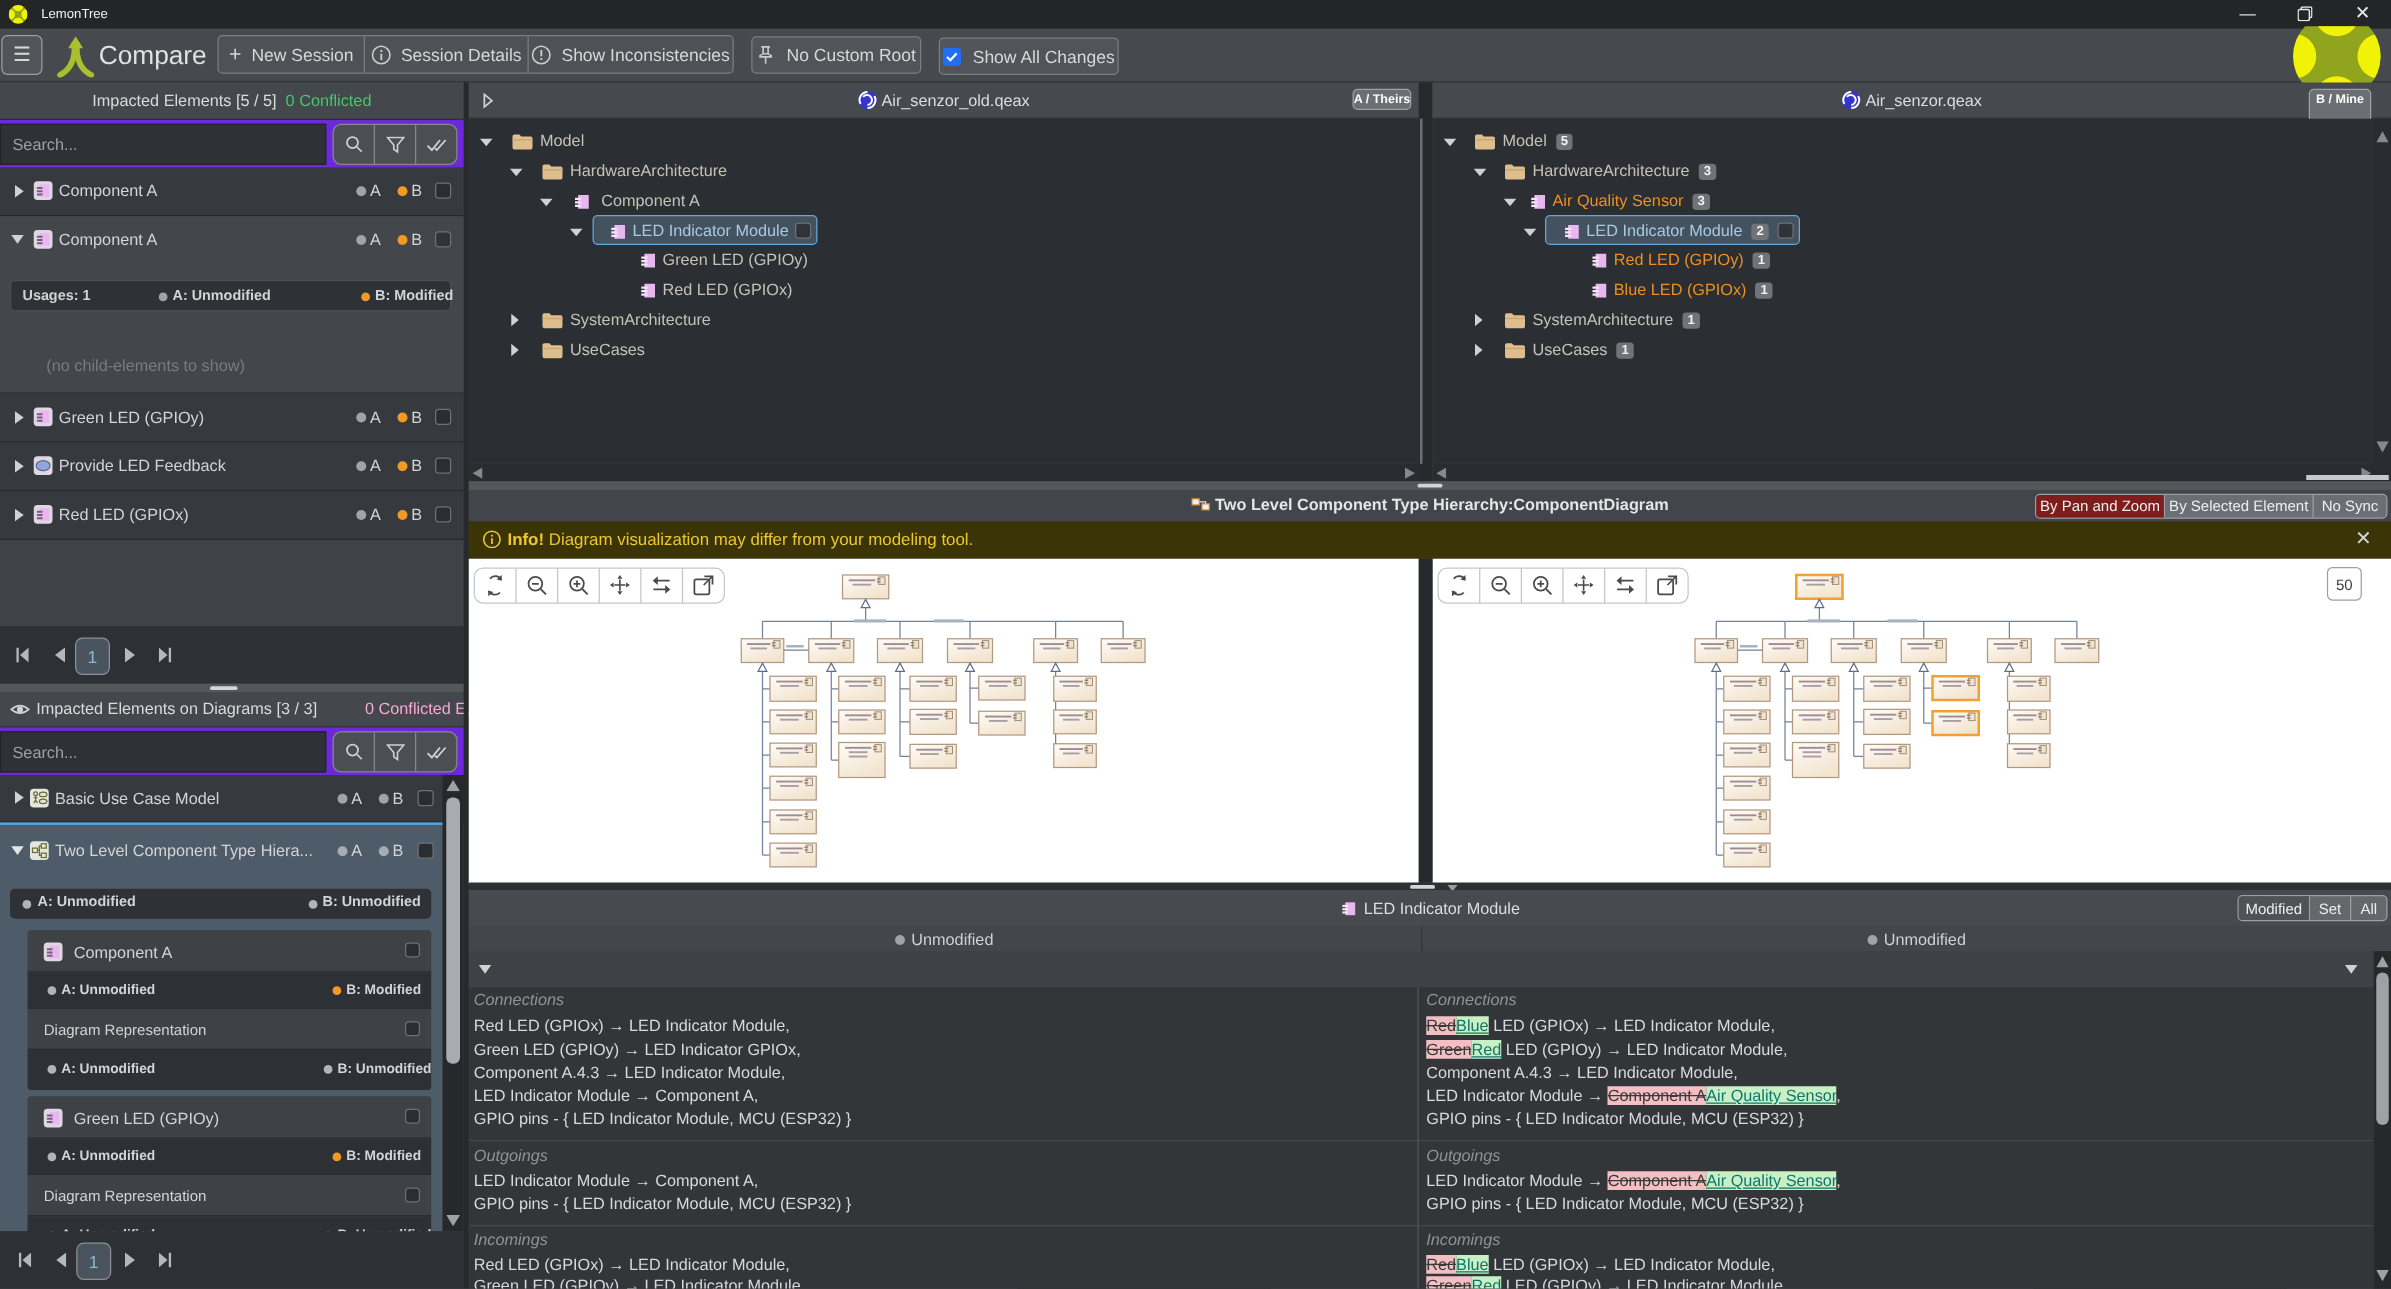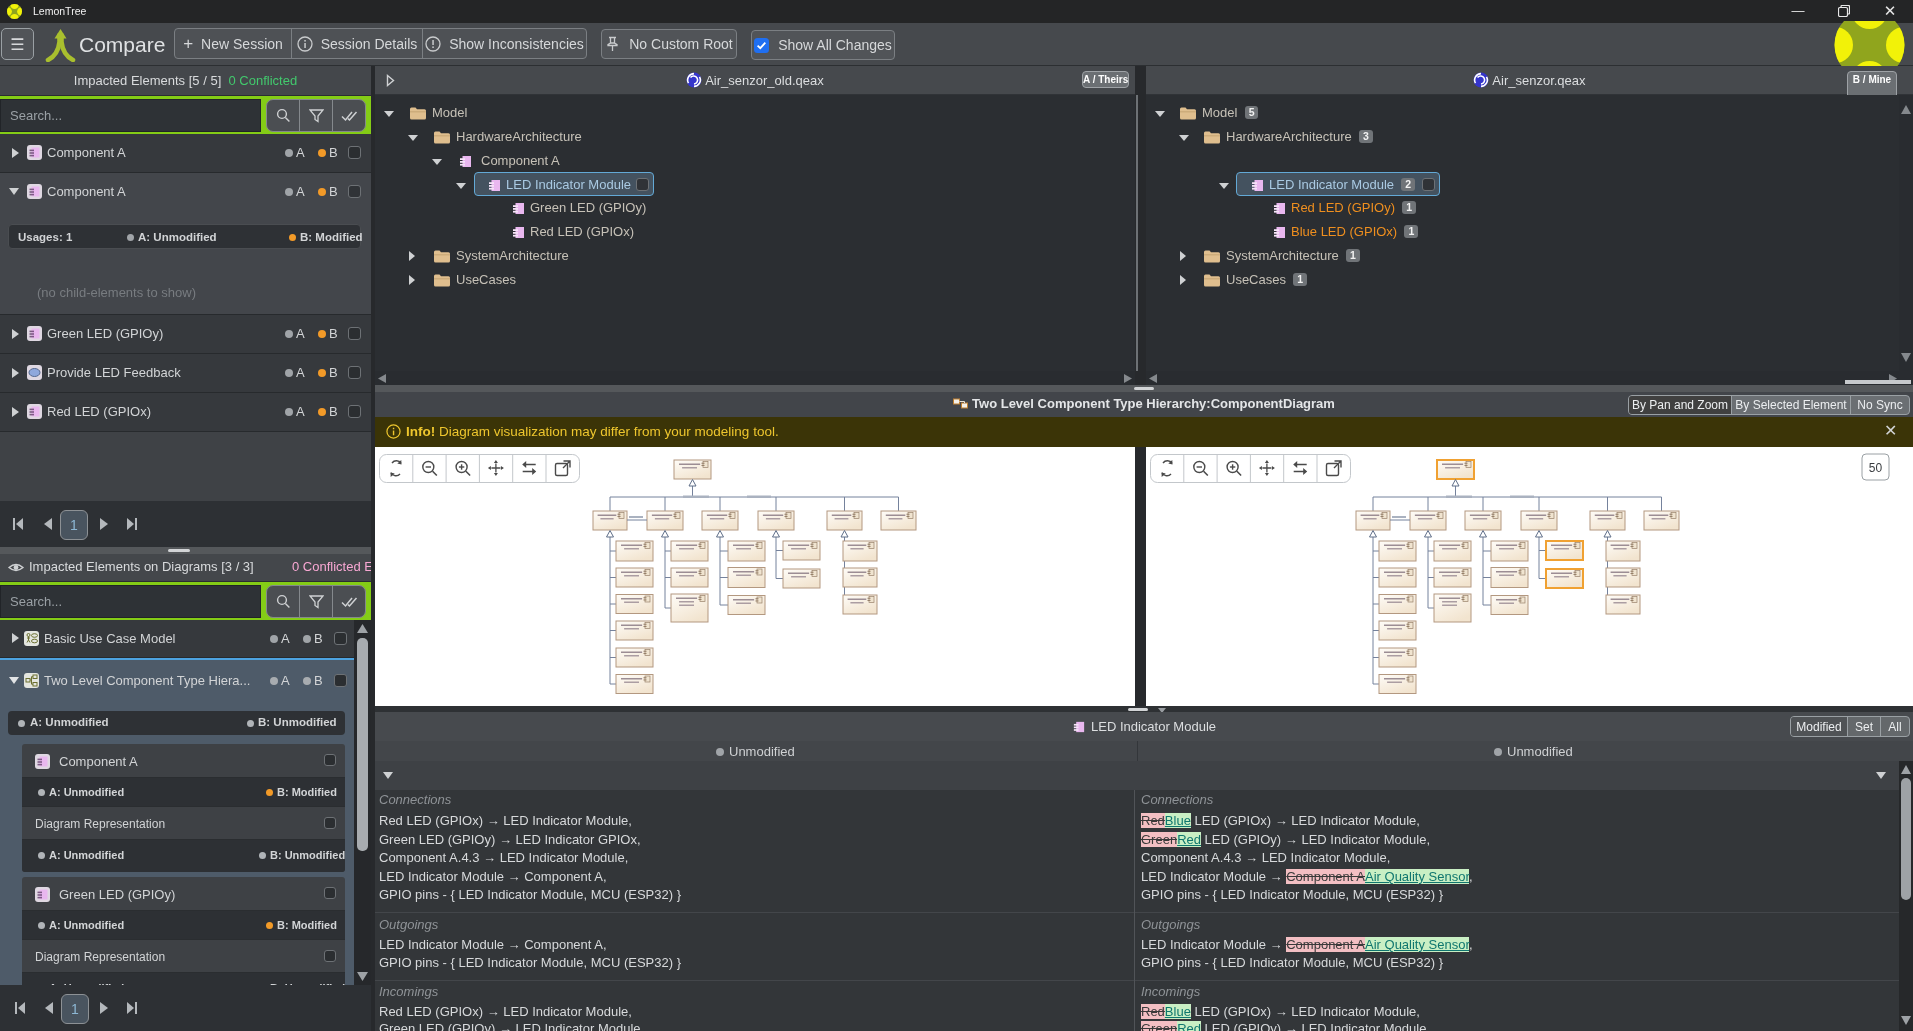--- a/index.html
+++ b/index.html
@@ -21,21 +21,21 @@
   border:1px solid #7b7f83; border-radius:4px; display:flex; color:#d6d8da; font-size:14px;}
 #btngroup .seg { flex:0 0 auto; display:flex; align-items:center; justify-content:center; border-right:1px solid #7b7f83; }
 #btngroup .seg:last-child { border-right:none; }
 
 
 #sidebar { left:0; top:66px; width:371px; height:965px; background:#3f4246; }
 #sidebar div { white-space:nowrap; }
 #sidedivider { left:371px; top:66px; width:4px; height:965px; background:#27292c; }
 .sechead { position:absolute; left:0; width:371px; height:30px; background:#44474b; color:#d9dbdd;
   font-size:13px; border-bottom:1px solid #2b2e31; }
-.searchrow { position:absolute; left:0; width:371px; height:38px; background:#84cc16; }
+.searchrow { position:absolute; left:0; width:371px; height:38px; background:#6d28d9; }
 .searchinput { position:absolute; left:0; top:3px; width:261px; height:33px; background:#2e3236;
   border:1px solid #212428; color:#9aa0a5; font-size:13px; line-height:31px; padding-left:9px; }
 .searchbtns { position:absolute; left:266px; top:3px; width:100px; height:33px; background:#4b4e52;
   border:1px solid #85898d; border-radius:7px; display:flex; }
 .searchbtns .sb { flex:1; border-right:1px solid #85898d; display:flex; align-items:center; justify-content:center;}
 .searchbtns .sb:last-child { border-right:none; }
 .lrow { position:absolute; left:0; width:371px; height:39px; background:#36393d; border-bottom:1px solid #272a2d;
   color:#d2d4d6; font-size:13px; }
 .lrow .name { position:absolute; left:47px; top:11px; }
 .dot { position:absolute; width:8px; height:8px; border-radius:4px; }
@@ -580,20 +580,30 @@
         <span style="position:absolute;left:56px;top:2px;">Model&nbsp; <span class="numb">5</span></span>
       </div>
 <div class="trow" style="left:0;top:32px;width:100%;">
         <div class="caret" style="left:33px;top:8px;border-top:6.5px solid #cfd1d3;border-left:5px solid transparent;border-right:5px solid transparent;"></div>
         <svg width="18" height="15" viewBox="0 0 18 15" style="position:absolute;left:57px;top:3px">
           <path d="M1 3 Q1 1.5 2.5 1.5 L6.5 1.5 L8 3.2 L15.5 3.2 Q17 3.2 17 4.7 L17 12 Q17 13.5 15.5 13.5 L2.5 13.5 Q1 13.5 1 12 Z" fill="#dfbe8e"></path>
           <rect x="1" y="5.2" width="16" height="1.2" fill="#c9a877"></rect>
         </svg>
         <span style="position:absolute;left:80px;top:2px;">HardwareArchitecture&nbsp; <span class="numb">3</span></span>
       </div>
+<div class="trow" style="left:0;top:56px;width:100%;">
+        <div class="caret" style="left:57px;top:8px;border-top:6.5px solid #cfd1d3;border-left:5px solid transparent;border-right:5px solid transparent;"></div>
+        <svg width="15" height="15" viewBox="0 0 15 15" style="position:absolute;left:77px;top:3px">
+          <rect x="4.5" y="2" width="8.5" height="11" fill="#e9b7ef"></rect>
+          <rect x="2" y="4.2" width="5" height="1.8" fill="#f6e3f8"></rect>
+          <rect x="2" y="7" width="5" height="1.8" fill="#f6e3f8"></rect>
+          <rect x="2" y="9.8" width="5" height="1.8" fill="#f6e3f8"></rect>
+        </svg>
+        <span style="position:absolute;left:96px;top:2px;color:#ef8f1f;">Air Quality Sensor&nbsp; <span class="numb">3</span></span>
+      </div>
 <div class="abs" style="left:90px;top:77px;width:204px;height:24px;background:#44525f;border:1.5px solid #63a9d6;border-radius:4px;"></div>
 <div class="trow" style="left:0;top:80px;width:100%;">
         <div class="caret" style="left:73px;top:8px;border-top:6.5px solid #cfd1d3;border-left:5px solid transparent;border-right:5px solid transparent;"></div>
         <svg width="15" height="15" viewBox="0 0 15 15" style="position:absolute;left:104px;top:3px">
           <rect x="4.5" y="2" width="8.5" height="11" fill="#e9b7ef"></rect>
           <rect x="2" y="4.2" width="5" height="1.8" fill="#f6e3f8"></rect>
           <rect x="2" y="7" width="5" height="1.8" fill="#f6e3f8"></rect>
           <rect x="2" y="9.8" width="5" height="1.8" fill="#f6e3f8"></rect>
         </svg>
         <span style="position:absolute;left:123px;top:2px;color:#a9c9e2;">LED Indicator Module&nbsp; <span class="numb">2</span></span>
@@ -654,21 +664,21 @@
 <div class="abs splith" style="left:375px;top:385px;width:1538px;height:7px;"></div>
 <div class="handle" style="left:1134px;top:387px;width:20px;height:3px;"></div>
 
 <div class="abs" id="diaghead">
 <div style="position:absolute;left:0;top:4px;width:100%;text-align:center;font-weight:bold;"><svg width="15" height="13" viewBox="0 0 15 13" style="vertical-align:-2px;margin-right:4px">
           <rect x="0.5" y="2" width="6" height="5" fill="#f4f0e8" stroke="#c08030" stroke-width="1"></rect>
           <rect x="8.5" y="6" width="6" height="5" fill="#f4f0e8" stroke="#c08030" stroke-width="1"></rect>
           <path d="M6.5 4.5 L11.5 4.5 L11.5 6" stroke="#e8e4da" stroke-width="1" fill="none"></path>
         </svg>Two Level Component Type Hierarchy:ComponentDiagram</div>
 <div style="position:absolute;left:1253px;top:3px;width:282px;height:20px;border:1px solid #9aa0a4;border-radius:4px;background:#6b6f73;display:flex;font-size:12px;color:#eceef0;">
-<div style="flex:0 0 103px;background:#404040;display:flex;align-items:center;justify-content:center;border-right:1px solid #9aa0a4;border-radius:3px 0 0 3px;">By Pan and Zoom</div>
+<div style="flex:0 0 103px;background:#7f1d1d;display:flex;align-items:center;justify-content:center;border-right:1px solid #9aa0a4;border-radius:3px 0 0 3px;">By Pan and Zoom</div>
 <div style="flex:0 0 119px;display:flex;align-items:center;justify-content:center;border-right:1px solid #9aa0a4;">By Selected Element</div>
 <div style="flex:1;display:flex;align-items:center;justify-content:center;">No Sync</div>
 </div>
     </div>
 
 <div class="abs" id="infobar">
 <div style="position:absolute;left:11px;top:7px;"><svg width="15" height="15" viewBox="0 0 16 16" style="vertical-align:-3px;margin-right:5px">
           <circle cx="8" cy="8" r="7" fill="none" stroke="#eec62e" stroke-width="1.3"></circle>
           <rect x="7.3" y="7" width="1.5" height="5" fill="#eec62e"></rect>
           <rect x="7.3" y="4" width="1.5" height="1.6" fill="#eec62e"></rect>

